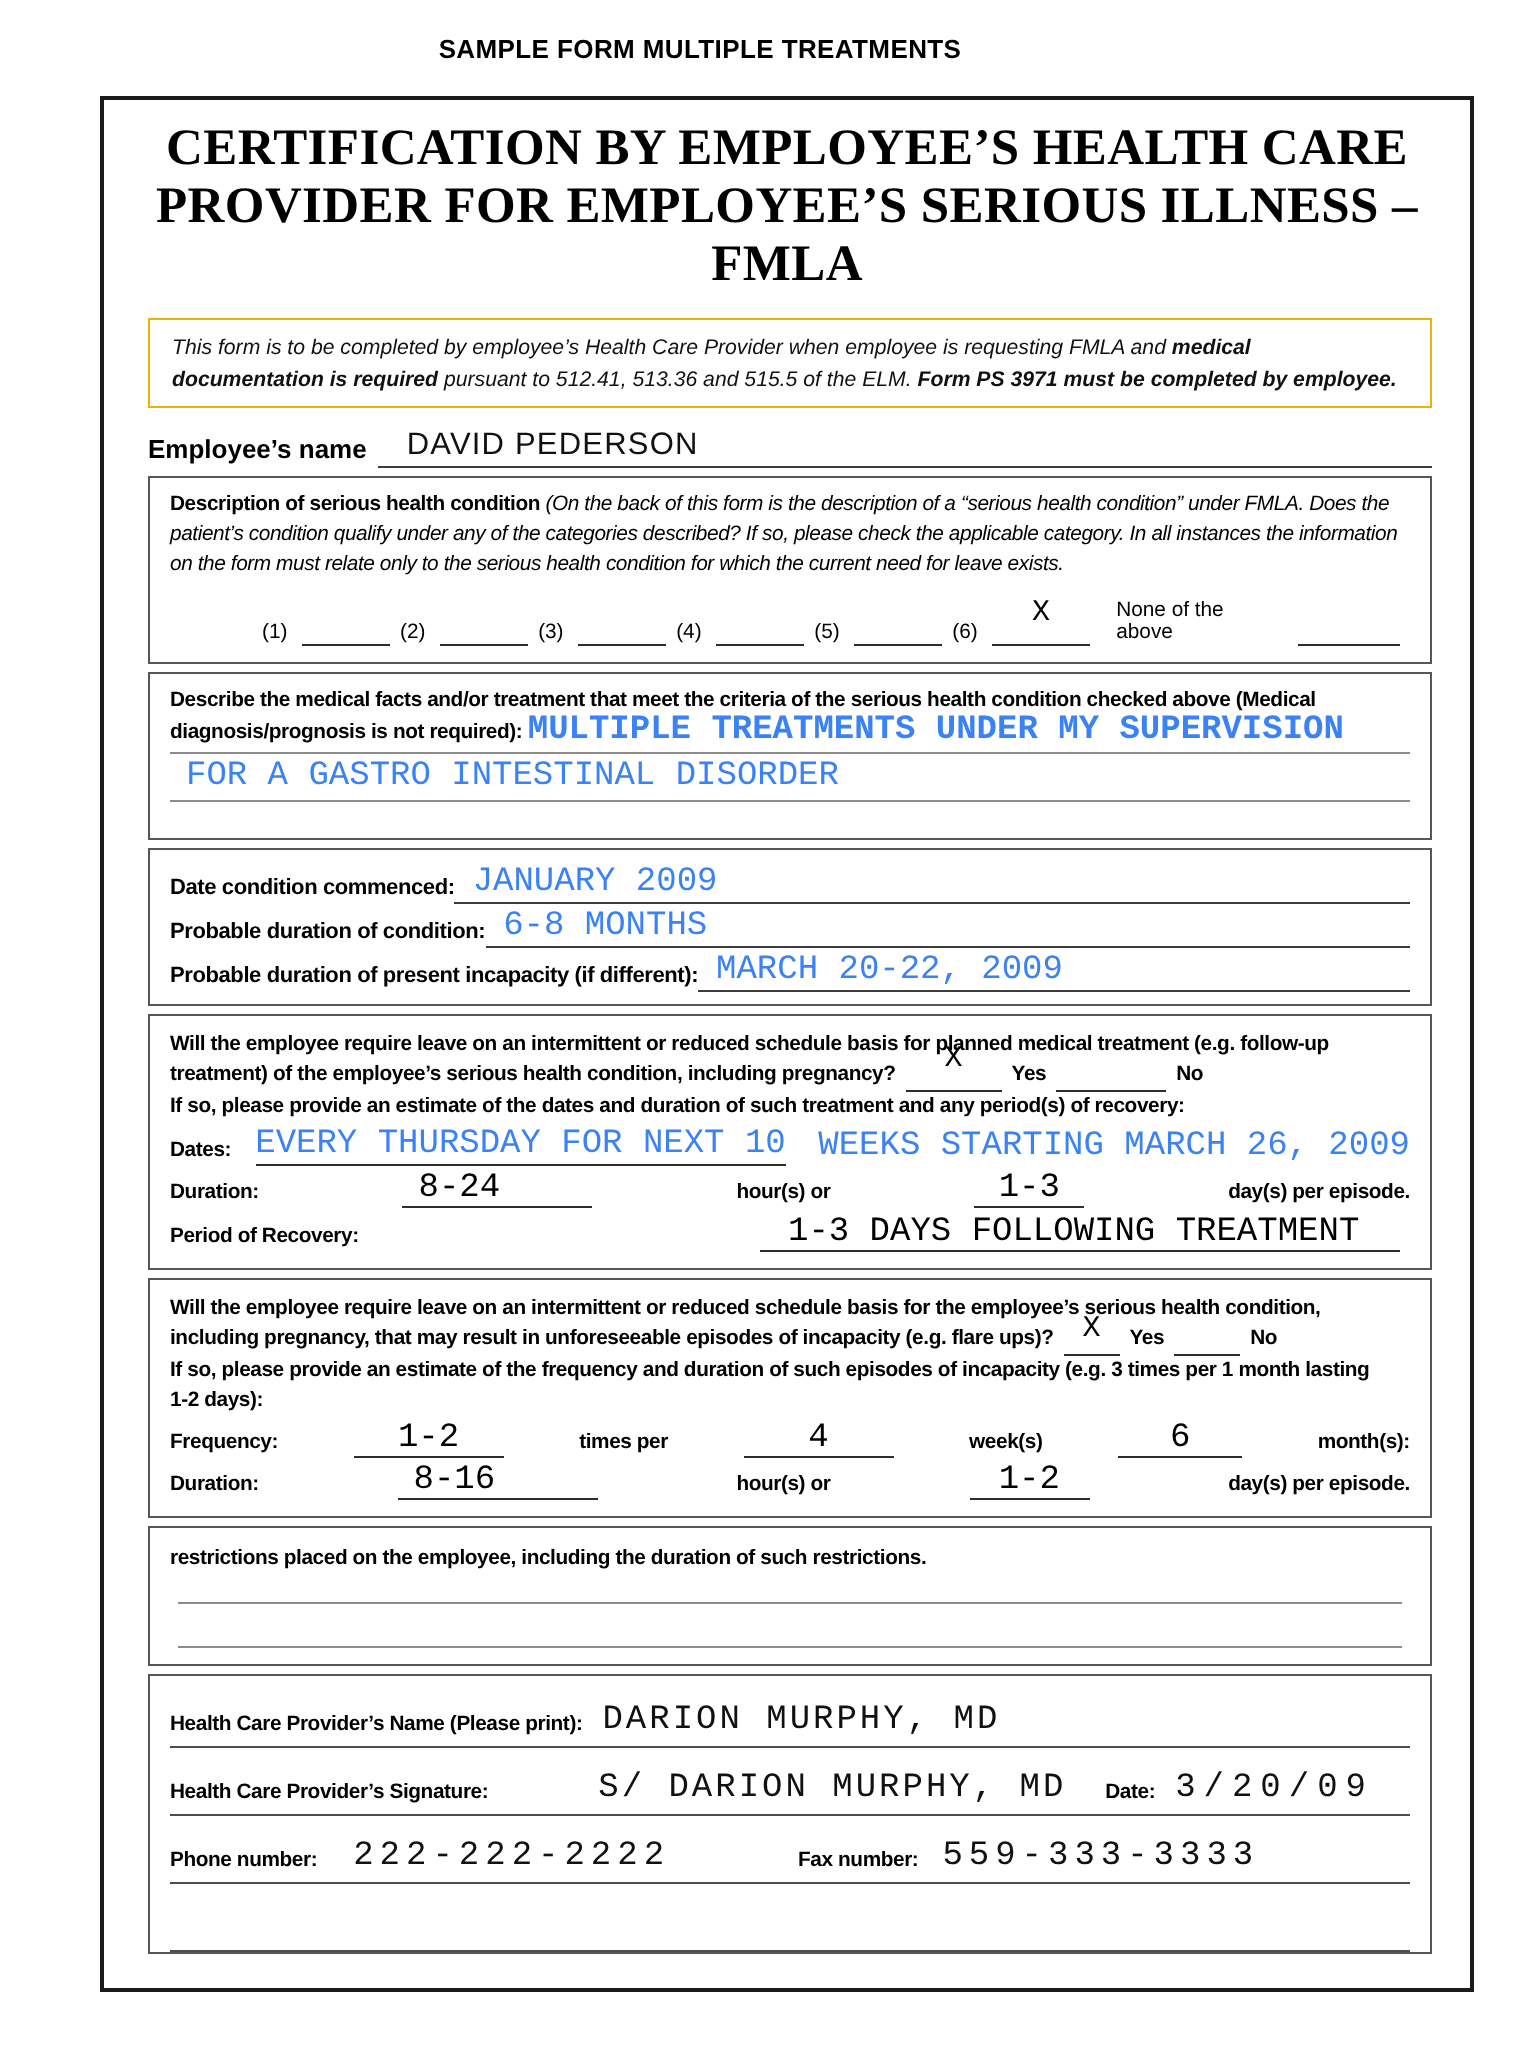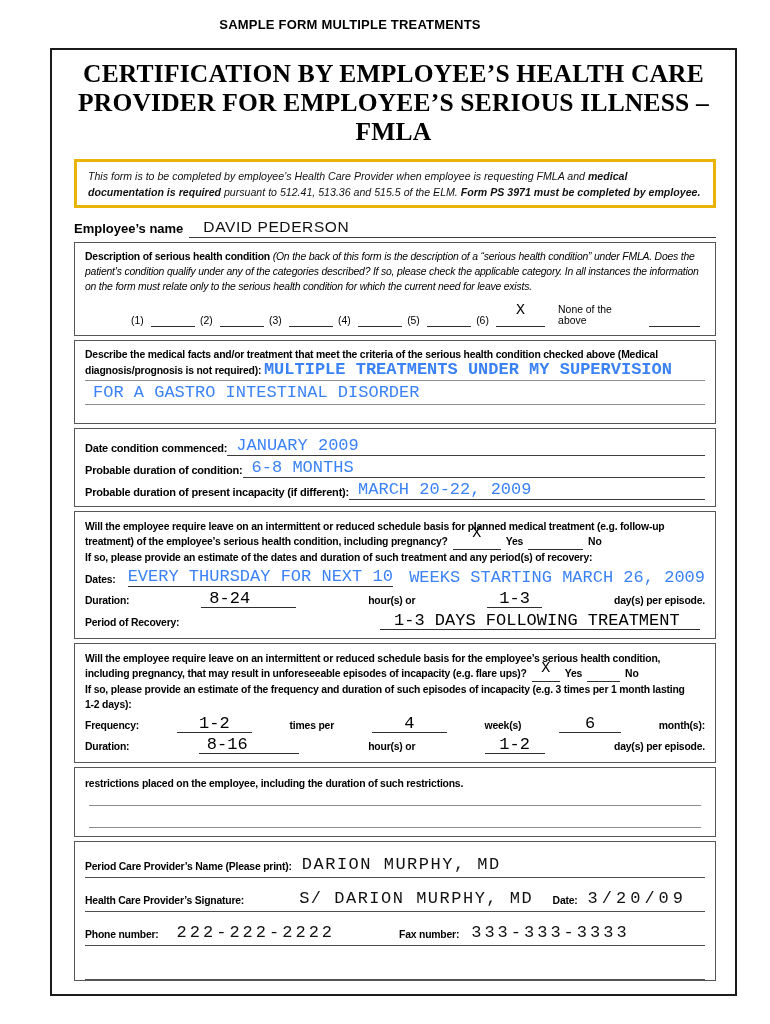--- a/index.html
+++ b/index.html
@@ -8,21 +8,21 @@
 
   .caption { position:absolute; top:17px; left:0; width:700px; text-align:center;
              font-weight:700; font-size:13px; letter-spacing:0.2px; }
 
   .doc { position:absolute; left:50px; top:48px; width:687px; height:948px;
          border:2px solid #1b1b1b; background:#fff; overflow:hidden; }
 
   .title { margin-top:9px; text-align:center; font-family:"Liberation Serif",serif;
            font-weight:700; font-size:25.5px; line-height:29px; letter-spacing:0.2px; }
 
-  .ibox { margin:13px 19px 0 22px; border:3px solid #eab308; padding:6px 11px 5px;
+  .ibox { margin:13px 19px 0 22px; border:1px solid #eab308; padding:6px 11px 5px;
           font-style:italic; font-size:10.6px; line-height:16px; color:#111; }
   .ibox b { font-style:italic; }
 
   .emprow { margin:9px 19px 0 22px; display:flex; align-items:flex-end; height:21px; }
   .emplbl { font-weight:700; font-size:13px; padding-bottom:2px; white-space:nowrap; }
   .empfill { flex:1; border-bottom:1px solid #3c3c3c; margin-left:6px; padding:0 0 1px 14px; }
   .empval { font-size:15.5px; letter-spacing:0.6px; color:#111; white-space:pre; }
 
   .box { margin:4px 19px 0 22px; border:1px solid #565656; padding:6px 10px 8px; }
 
@@ -234,34 +234,34 @@
   </div>
 
   <div class="box" style="padding-top:8px;padding-bottom:8px">
     <div class="lbl">restrictions placed on the employee, including the duration of such restrictions.</div>
     <div class="rule erule" style="margin-top:14px"></div>
     <div class="rule erule" style="margin-top:21px"></div>
   </div>
 
   <div class="pbox">
     <div class="prow">
-      <span class="plbl">Period Care Provider’s Name (Please print):</span>
+      <span class="plbl">Health Care Provider’s Name (Please print):</span>
       <span class="pval ls15" style="padding-left:10px">DARION MURPHY, MD</span>
     </div>
     <div class="prow">
       <span class="plbl">Health Care Provider’s Signature:</span>
       <span class="pval ls15" style="padding-left:55px">S/ DARION MURPHY, MD</span>
       <span class="plbl" style="margin-left:auto">Date:</span>
       <span class="pval ls4" style="padding-left:10px;margin-right:18px">3/20/09</span>
     </div>
     <div class="prow">
       <span class="plbl">Phone number:</span>
       <span class="pval ls3" style="padding-left:18px">222-222-2222</span>
       <span class="plbl" style="margin-left:64px">Fax number:</span>
-      <span class="pval ls3" style="padding-left:12px">333-333-3333</span>
+      <span class="pval ls3" style="padding-left:12px">559-333-3333</span>
     </div>
     <div class="prow">
       
       
     </div>
 
   </div>
 
 </div>
 

